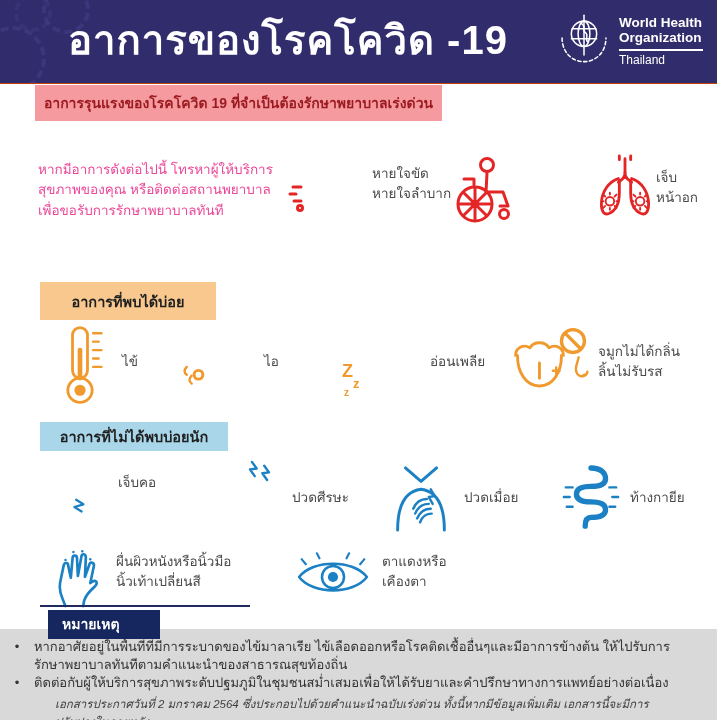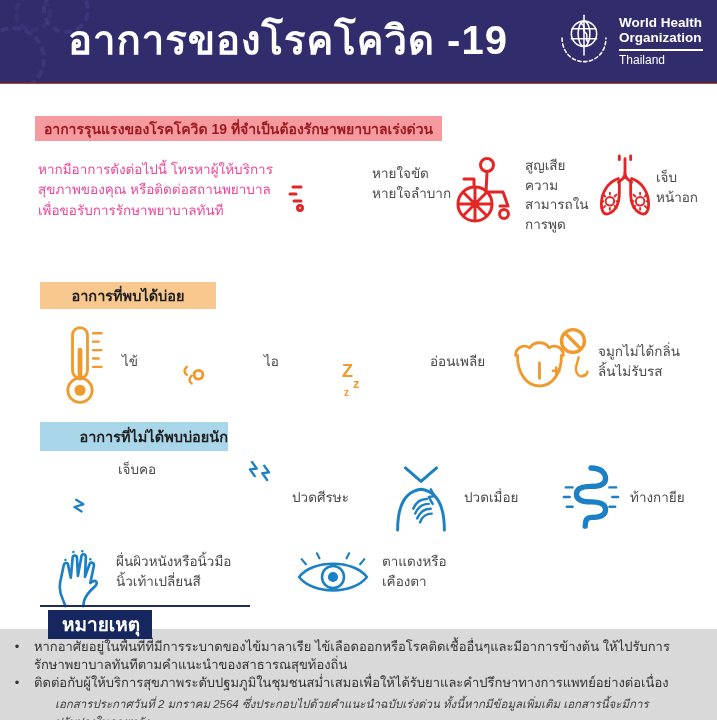--- a/index.html
+++ b/index.html
@@ -12,36 +12,36 @@
   .v1{width:58px;height:58px;left:-20px;top:26px;}
   .v2{width:40px;height:40px;left:42px;top:-14px;}
   .v3{width:30px;height:30px;left:14px;top:-6px;opacity:.35;}
   .who{position:absolute;right:14px;top:11px;display:flex;align-items:flex-start;gap:8px;color:#fff;}
   .who .emblem{width:54px;height:54px;}
   .who-txt{font-size:13.5px;font-weight:700;line-height:1.12;padding-top:4px;}
   .who-rule{border-top:2px solid #fff;margin:4px 0 3px 0;width:84px;}
   .who-country{font-size:12px;font-weight:400;}
   
   .banner{position:absolute;display:flex;align-items:center;justify-content:center;font-weight:700;}
-  .pink{left:35px;top:116px;width:407px;height:25px;background:#f59ba0;color:#9b1a1f;font-size:14px;}
-  .orange{left:40px;top:282px;width:176px;height:27px;background:#f8c88e;color:#1f1f1f;font-size:14.5px;}
-  .blue{left:40px;top:422px;width:188px;height:29px;background:#aad6e9;color:#1f1f1f;font-size:14.5px;justify-content:flex-end;}
+  .pink{left:35px;top:85px;width:407px;height:36px;background:#f59ba0;color:#9b1a1f;font-size:14px;}
+  .orange{left:40px;top:282px;width:176px;height:38px;background:#f8c88e;color:#1f1f1f;font-size:14.5px;}
+  .blue{left:40px;top:422px;width:188px;height:29px;background:#aad6e9;color:#1f1f1f;font-size:14.5px;}
   
   .intro{position:absolute;left:38px;top:160px;width:256px;margin:0;font-size:13.5px;line-height:1.5;color:#ec4899;white-space:pre-line;}
   .lbl{position:absolute;font-size:13.5px;line-height:1.45;color:#4a4a4a;white-space:pre-line;}
   
   .ic{position:absolute;fill:none;stroke-linecap:round;stroke-linejoin:round;}
   .ic path,.ic circle,.ic rect,.ic ellipse{stroke:currentColor;stroke-width:3;fill:none;}
   .ic .fl{fill:currentColor;stroke:none;}
   .ic text{fill:currentColor;stroke:none;font-weight:700;}
   .red{color:#e32526;} .org{color:#f0992c;} .blu{color:#1b80c4;}
   
   .rule{position:absolute;left:40px;top:605px;width:210px;height:2px;background:#1f2a5e;}
-  .badge{position:absolute;left:48px;top:610px;width:104px;height:29px;background:#16265e;color:#fff;
-    font-weight:700;font-size:19px;line-height:29px;padding-left:14px;box-sizing:border-box;z-index:2;}
+  .badge{position:absolute;left:48px;top:610px;width:112px;height:29px;background:#16265e;color:#fff;
+    font-weight:700;font-size:14px;line-height:29px;padding-left:14px;box-sizing:border-box;z-index:2;}
   .graypanel{position:absolute;left:0;top:629px;width:717px;height:91px;background:#d9d9d9;}
   .brow{position:absolute;display:flex;font-size:13px;line-height:1.35;color:#333;}
   .brow .dot{width:34px;text-align:center;flex:0 0 34px;}
   .brow .btxt{width:648px;}
   .footnote{position:absolute;left:55px;top:66px;width:620px;font-size:11.5px;font-style:italic;color:#3f3f3f;}
 </style>
 </head>
 <body>
 
 <div class="canvas">
@@ -96,24 +96,20 @@
 
   <svg class="ic red" style="left:447px;top:152px;width:76px;height:80px" viewBox="0 0 76 76">
     <circle cx="28" cy="50" r="17"></circle>
     <circle cx="28" cy="50" r="2.5"></circle>
     <path d="M28 35 V65 M13 50 H43 M17 39 L39 61 M39 39 L17 61"></path>
     <circle cx="40" cy="11" r="6.5"></circle>
     <path d="M40 19 L39 38 L56 38 L61 52 L53 52"></path>
     <path d="M17 25 h10 v6"></path>
     <circle cx="57" cy="60" r="4.5"></circle>
   </svg>
-  <div class="lbl" style="left:525px;top:156px">สูญเสีย
-ความ
-สามารถใน
-การพูด</div>
 
   <svg class="ic red" style="left:591px;top:152px;width:68px;height:72px" viewBox="0 0 72 72">
     <path d="M36 5 V20 M30 2 v4 M42 2 v4"></path>
     <path d="M36 20 C36 26 32 27 29 30 M36 20 C36 26 40 27 43 30"></path>
     <path d="M29 26 C19 29 11 40 11 53 C11 61 14 65 19 63 C26 60 30 52 30 41 L30 28"></path>
     <path d="M43 26 C53 29 61 40 61 53 C61 61 58 65 53 63 C46 60 42 52 42 41 L42 28"></path>
     <circle cx="20" cy="50" r="4.5" style="stroke-width:2"></circle>
     <path d="M20 43 v-2 M20 57 v2 M13 50 h-2 M27 50 h2 M15 45 l-2 -2 M25 45 l2 -2 M15 55 l-2 2 M25 55 l2 2" style="stroke-width:2"></path>
     <circle cx="52" cy="50" r="4.5" style="stroke-width:2"></circle>
     <path d="M52 43 v-2 M52 57 v2 M45 50 h-2 M59 50 h2 M47 45 l-2 -2 M57 45 l2 -2 M47 55 l-2 2 M57 55 l2 2" style="stroke-width:2"></path>
@@ -161,21 +157,21 @@
 ลิ้นไม่รับรส</div>
 
   <div class="banner blue">
     <span>อาการที่ไม่ได้พบบ่อยนัก</span>
   </div>
 
   <svg class="ic blu" style="left:42px;top:460px;width:72px;height:76px" viewBox="0 0 80 80">
     <use href="#head-profile"></use>
     <path d="M38 42 l8 5 l-10 3 l8 5" style="stroke-width:2.5"></path>
   </svg>
-  <div class="lbl" style="left:118px;top:460px">เจ็บคอ</div>
+  <div class="lbl" style="left:118px;top:473px">เจ็บคอ</div>
 
   <svg class="ic blu" style="left:212px;top:458px;width:76px;height:80px" viewBox="0 0 80 80">
     <use href="#head-profile"></use>
     <path d="M42 2 l5 7 l-7 1 l5 7 M55 6 l5 7 l-7 1 l5 7" style="stroke-width:2.5"></path>
   </svg>
   <div class="lbl" style="left:292px;top:488px">ปวดศีรษะ</div>
 
   <svg class="ic blu" style="left:384px;top:460px;width:74px;height:78px" viewBox="0 0 76 76">
     <path d="M22 6 L38 20 L54 6"></path>
     <path d="M14 70 C14 44 22 30 38 28 C54 30 62 44 62 70"></path>

